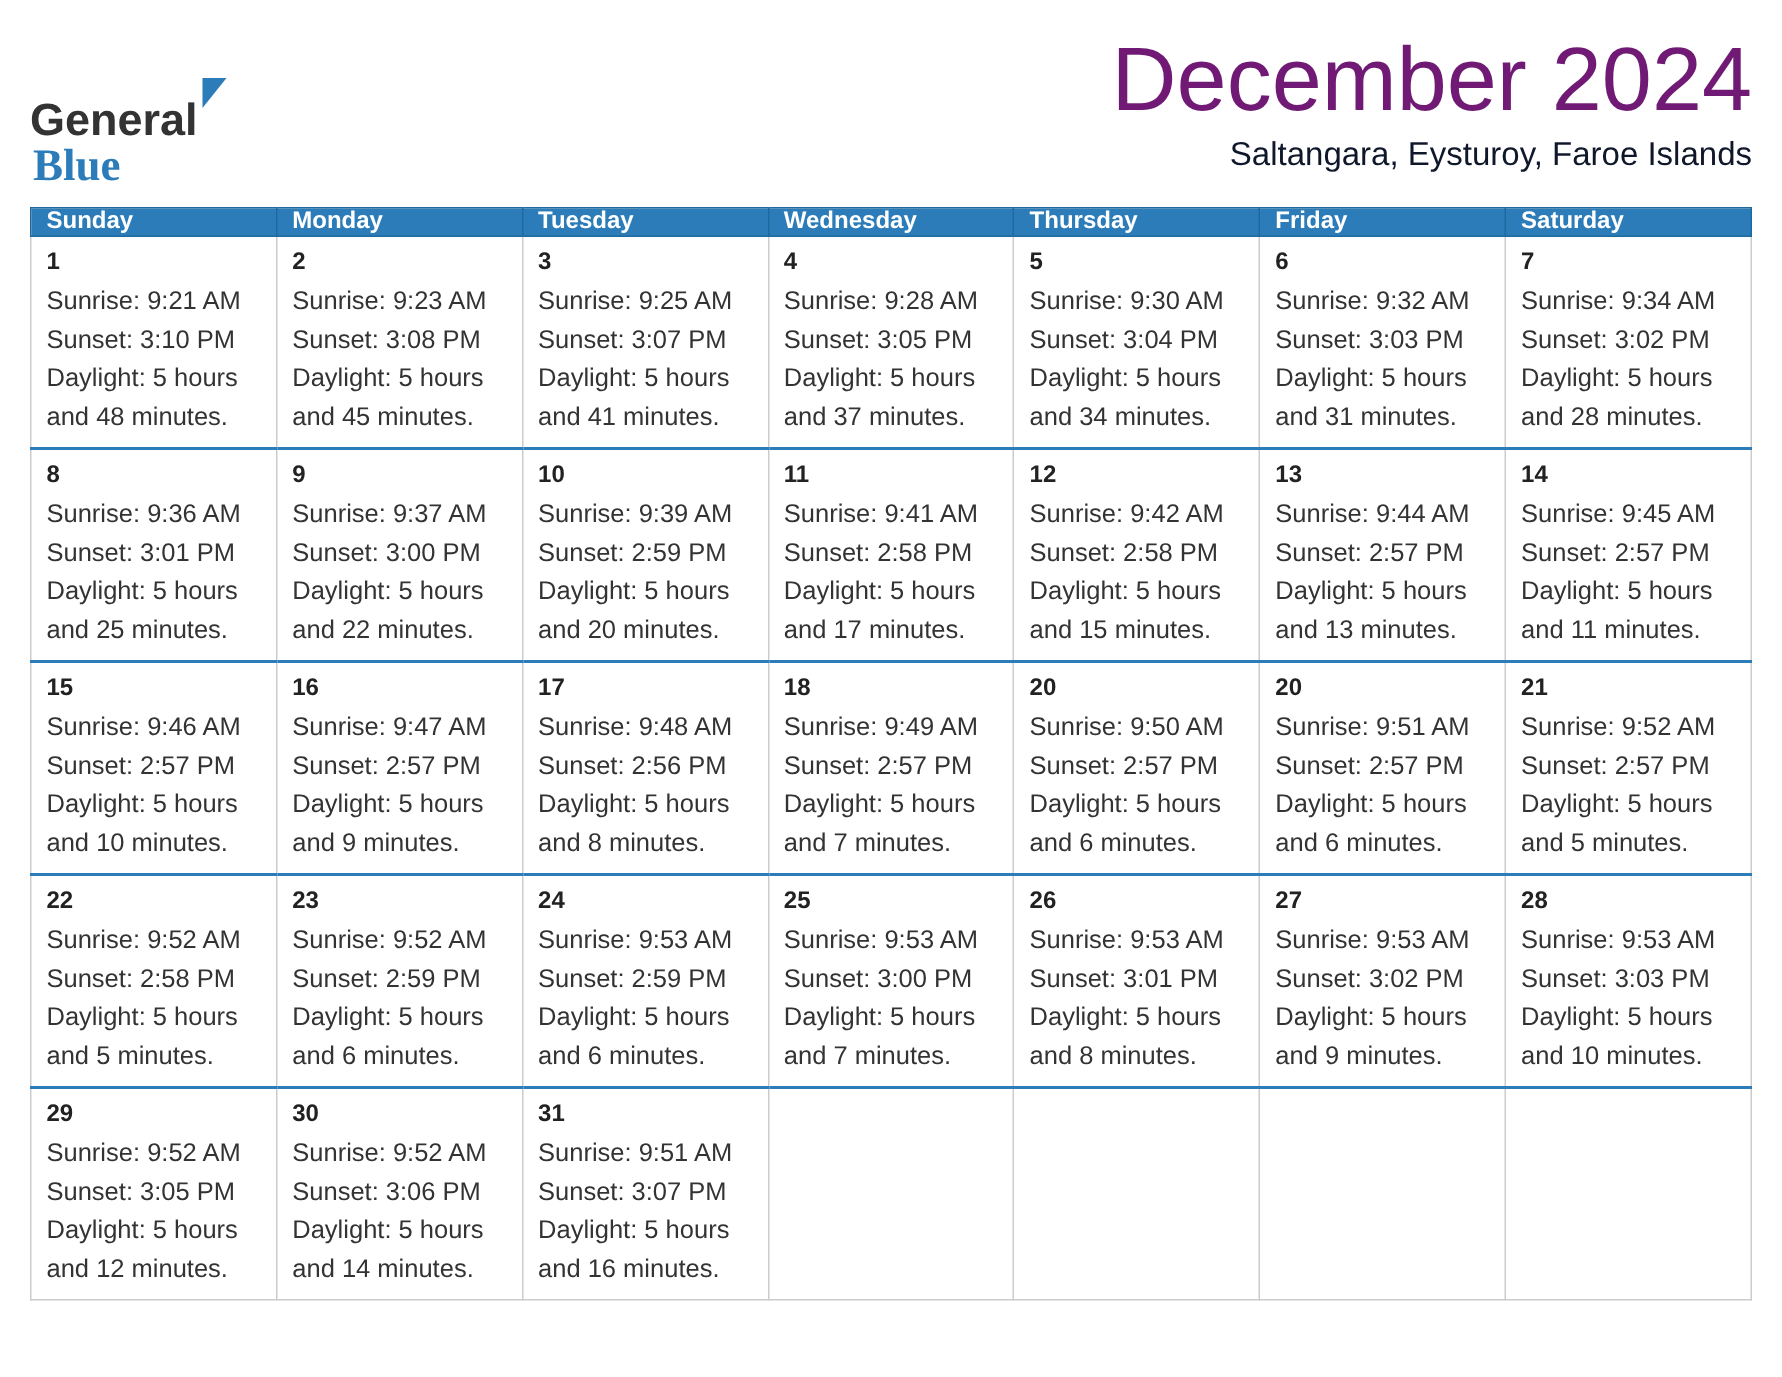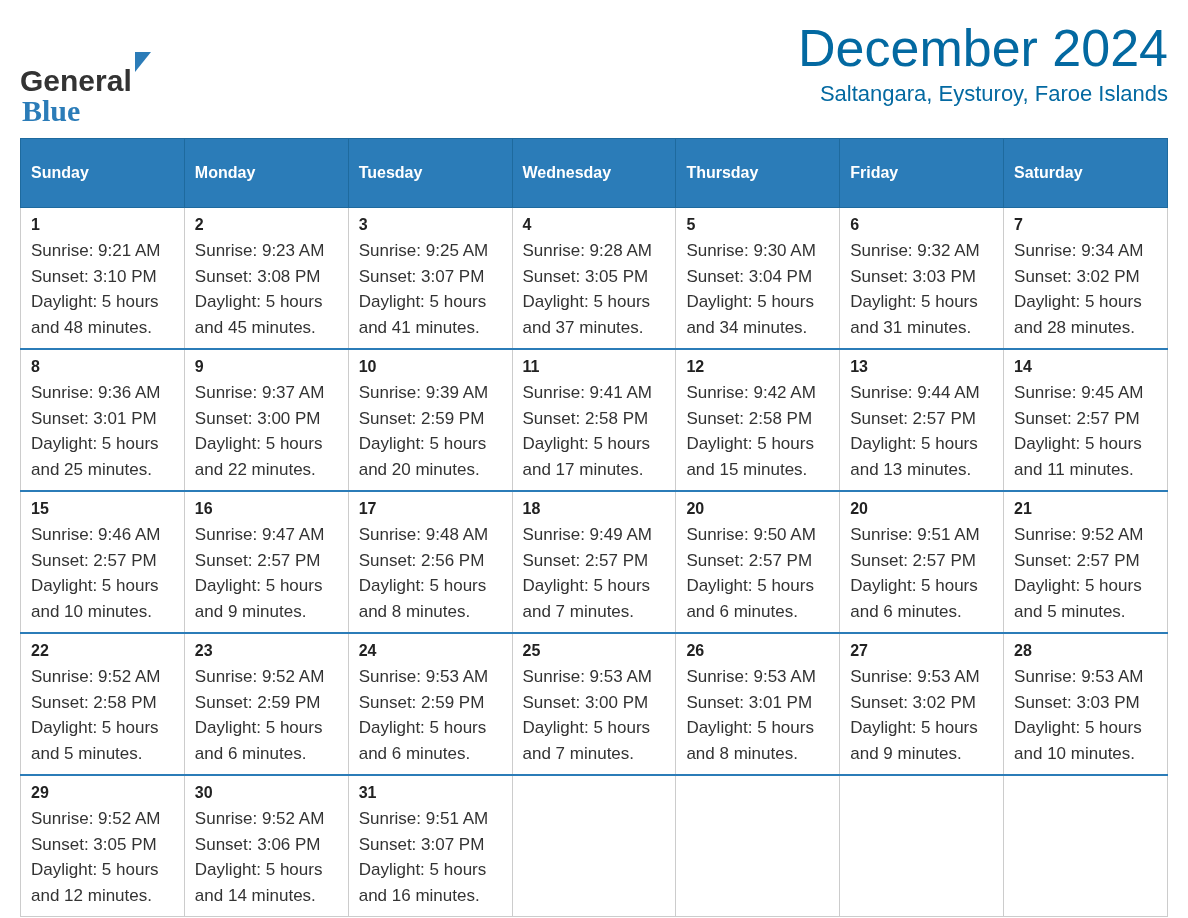--- a/index.html
+++ b/index.html
@@ -13,41 +13,41 @@
     .header {
       display: flex;
       justify-content: space-between;
       align-items: flex-start;
       margin-bottom: 10px;
     }
     .title-section {
       text-align: right;
     }
     .main-title {
-      font-size: 52px;
+      font-size: 60px;
       font-weight: normal;
-      color: #0369a1;
+      color: #701a75;
       line-height: 1.1;
     }
     .subtitle {
       font-size: 22px;
-      color: #0369a1;
+      color: #0f172a;
       margin-top: 4px;
     }
     .calendar {
       width: 100%;
       border-collapse: collapse;
       border: 1px solid #aaa;
     }
     .calendar th {
       background-color: #2b7cb8;
       color: white;
       font-size: 16px;
       font-weight: bold;
-      padding: 25px 10px;
+      padding: 0 10px;
       text-align: left;
       border: 1px solid #1e6a9e;
     }
     .calendar td {
       vertical-align: top;
       padding: 8px 10px;
       border: 1px solid #ccc;
       width: 14.28%;
       min-height: 110px;
       font-size: 13px;

